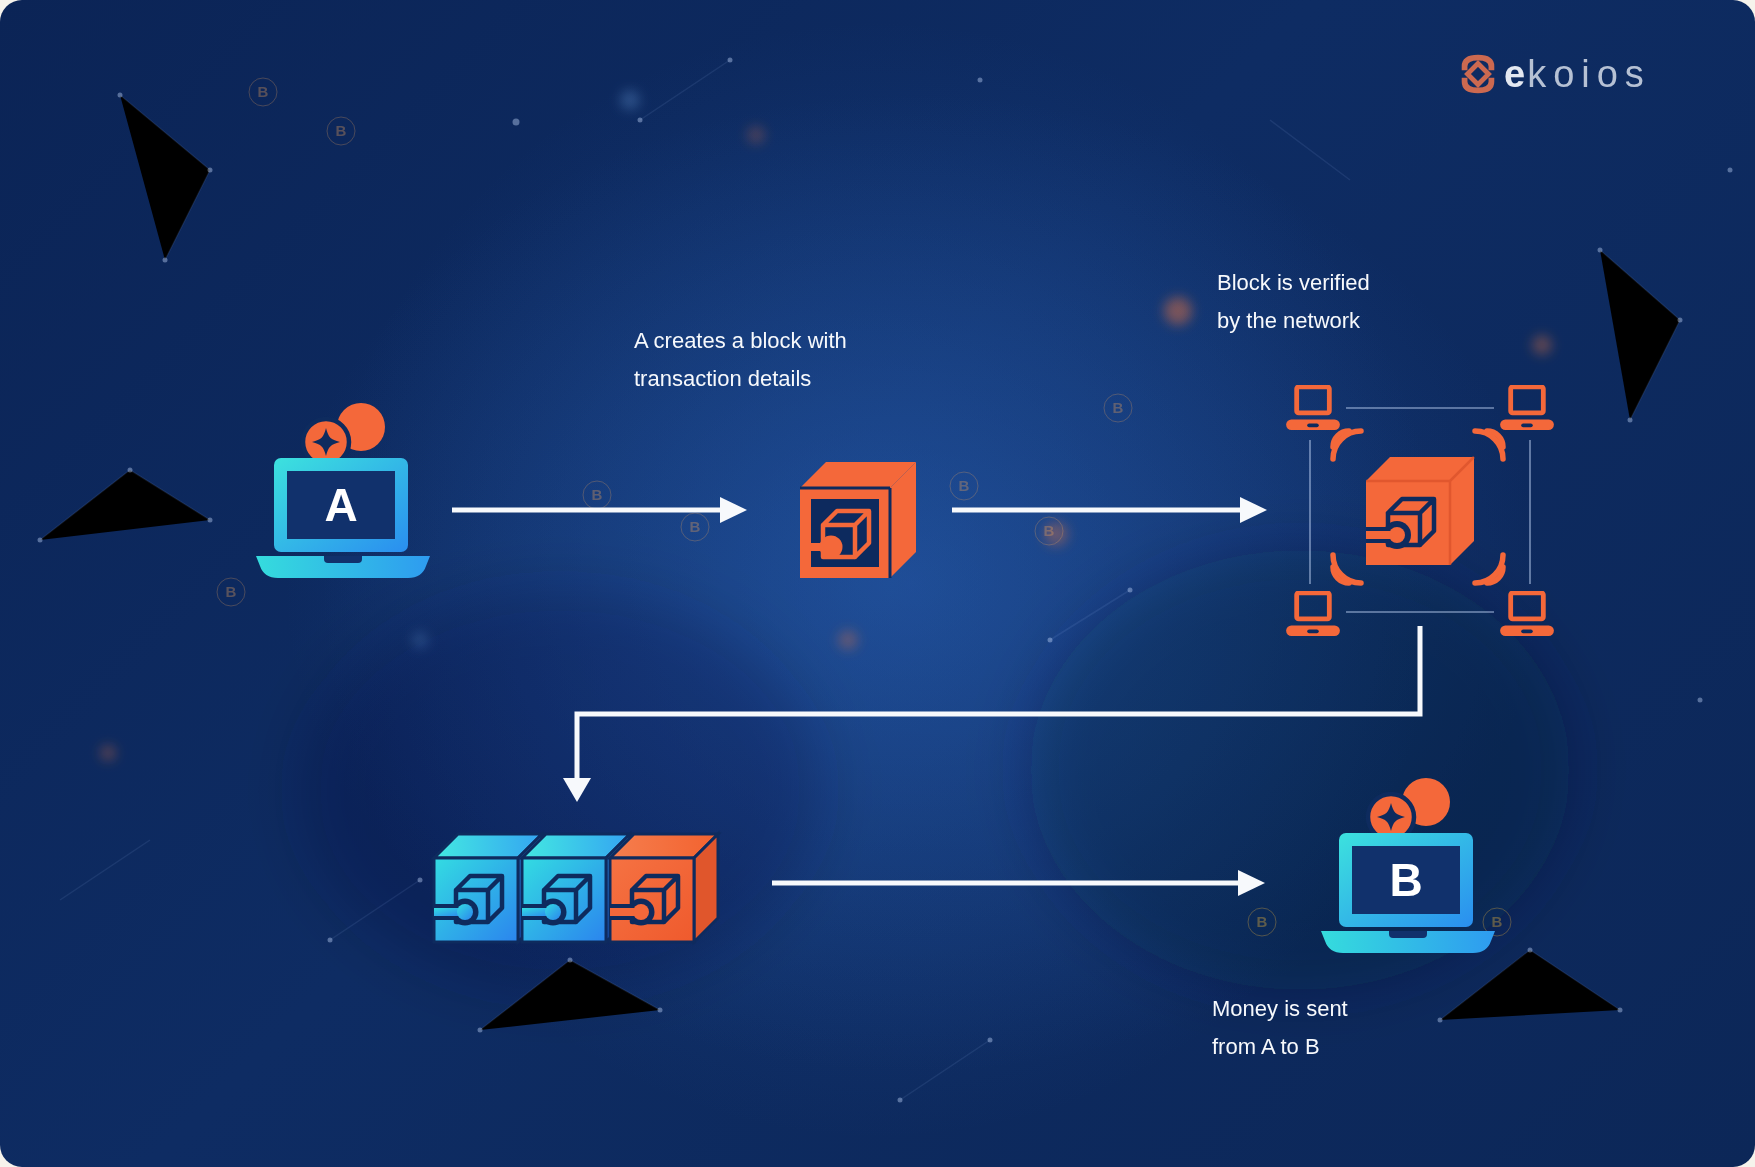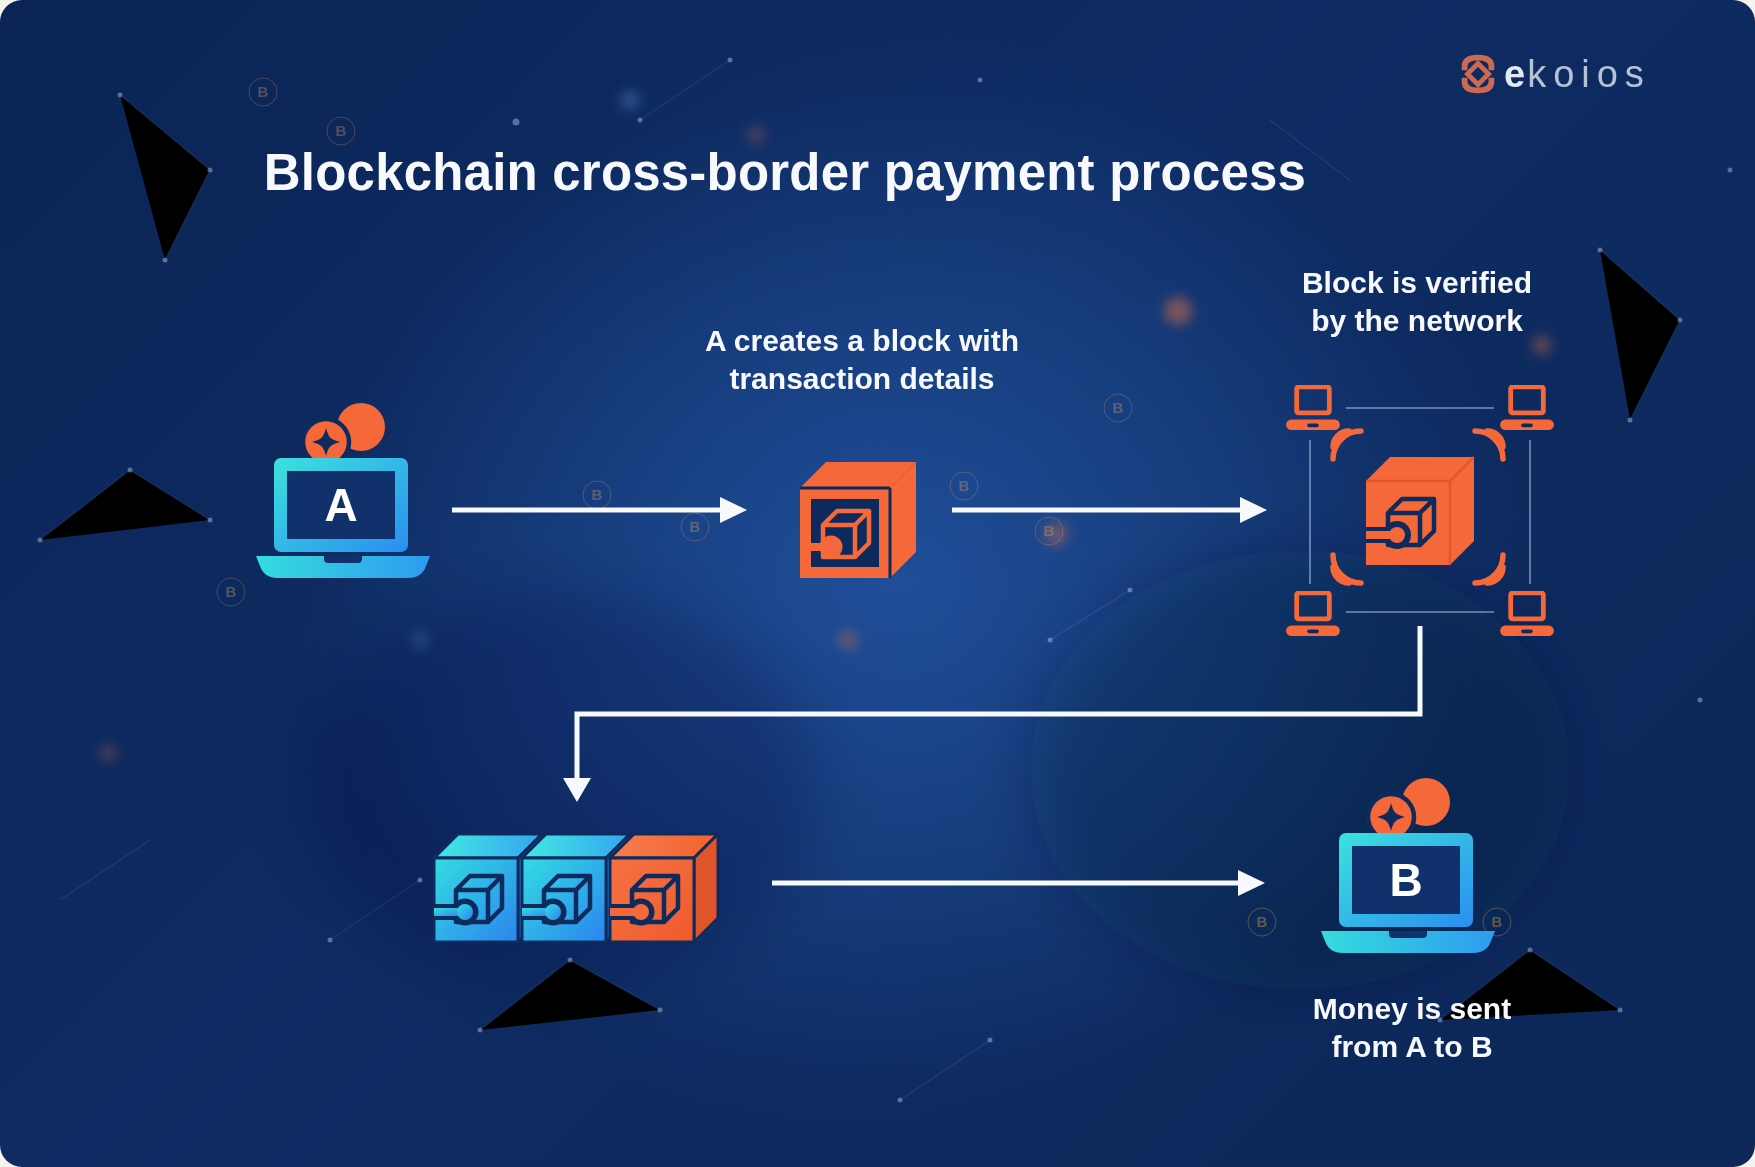--- a/index.html
+++ b/index.html
@@ -4,22 +4,22 @@
 <style>
   html,body{margin:0;padding:0;background:#f6f3ec;font-family:"Liberation Sans",sans-serif;}
   .canvas{position:relative;width:1755px;height:1167px;border-radius:22px;overflow:hidden;
     background:
       radial-gradient(900px 700px at 52% 50%, rgba(44,103,190,.38), rgba(44,103,190,0) 70%),
       linear-gradient(135deg,#0b2456 0%,#0e2c63 45%,#0c2758 100%);
     background-color:var(--bg,#0d2a5e);}
   .abs{position:absolute;}
   .title{position:absolute;left:240px;top:143px;width:1090px;margin:0;text-align:center;
     color:var(--white,#f7f9fc);font-size:51px;font-weight:700;letter-spacing:.2px;}
-  .caption{position:absolute;width:400px;text-align:center;color:var(--white,#f7f9fc);
-    font-size:30px;line-height:38px;font-weight:700;white-space:pre-line;}
+  .caption{position:absolute;width:400px;color:var(--white,#f7f9fc);
+    font-size:22px;line-height:38px;font-weight:400;white-space:pre-line;}
   .logo{position:absolute;left:1455px;top:50px;display:flex;align-items:center;gap:3px;}
   .logo-text{font-size:38px;line-height:46px;letter-spacing:7px;color:var(--logo-light,#b6c1d4);}
   .logo-text .b{font-weight:700;color:#e3e8f1;letter-spacing:2px;}
   svg{display:block;}
   svg text{font-family:"Liberation Sans",sans-serif;}
   .overlay{position:absolute;left:0;top:0;pointer-events:none;}
   
   .cube-cyan .front{fill:url(#gCyanF);} .cube-cyan .top{fill:url(#gCyanT);} .cube-cyan .side{fill:url(#gBlueS);}
   .cube-cyan .accent{fill:url(#gCyanF);}
   .cube-orange .front{fill:url(#gOrF);} .cube-orange .top{fill:url(#gOrT);} .cube-orange .side{fill:var(--orange-dark,#e0562c);}
@@ -169,24 +169,23 @@
   <div class="logo">
     <svg width="46" height="48" viewBox="0 0 48 48">
       <path d="M10 20 V16 Q10 7 24 7 Q38 7 38 16 V20" stroke="var(--coral,#cc6950)" stroke-width="6" fill="none"></path>
       <path d="M10 28 V32 Q10 41 24 41 Q38 41 38 32 V28" stroke="var(--coral,#cc6950)" stroke-width="6" fill="none"></path>
       <path d="M24 13 L35 24 L24 35 L13 24 Z" stroke="var(--coral,#cc6950)" stroke-width="5" fill="none"></path>
     </svg>
     <div class="logo-text"><span class="b">e</span><span>koios</span></div>
   </div>
 
   
-  <h1 class="title">Blockchain cross-border payment process</h1>
-
-  
-  <div class="caption" style="left:662px;top:322px;">A creates a block with
+
+  
+  <div class="caption" style="left:634px;top:322px;">A creates a block with
 transaction details</div>
   <div class="caption" style="left:1217px;top:264px;">Block is verified
 by the network</div>
   <div class="caption" style="left:1212px;top:976px;margin-top:14px;">Money is sent
 from A to B</div>
 
   
   <svg class="abs" style="left:248px;top:400px;" width="190" height="180" viewBox="0 0 190 180">
     <circle cx="113" cy="27" r="24" fill="var(--orange,#f4683a)"></circle>
     <circle cx="78" cy="42" r="23" fill="var(--orange,#f4683a)" stroke="var(--navy,#0e2b5e)" stroke-width="4.5"></circle>

